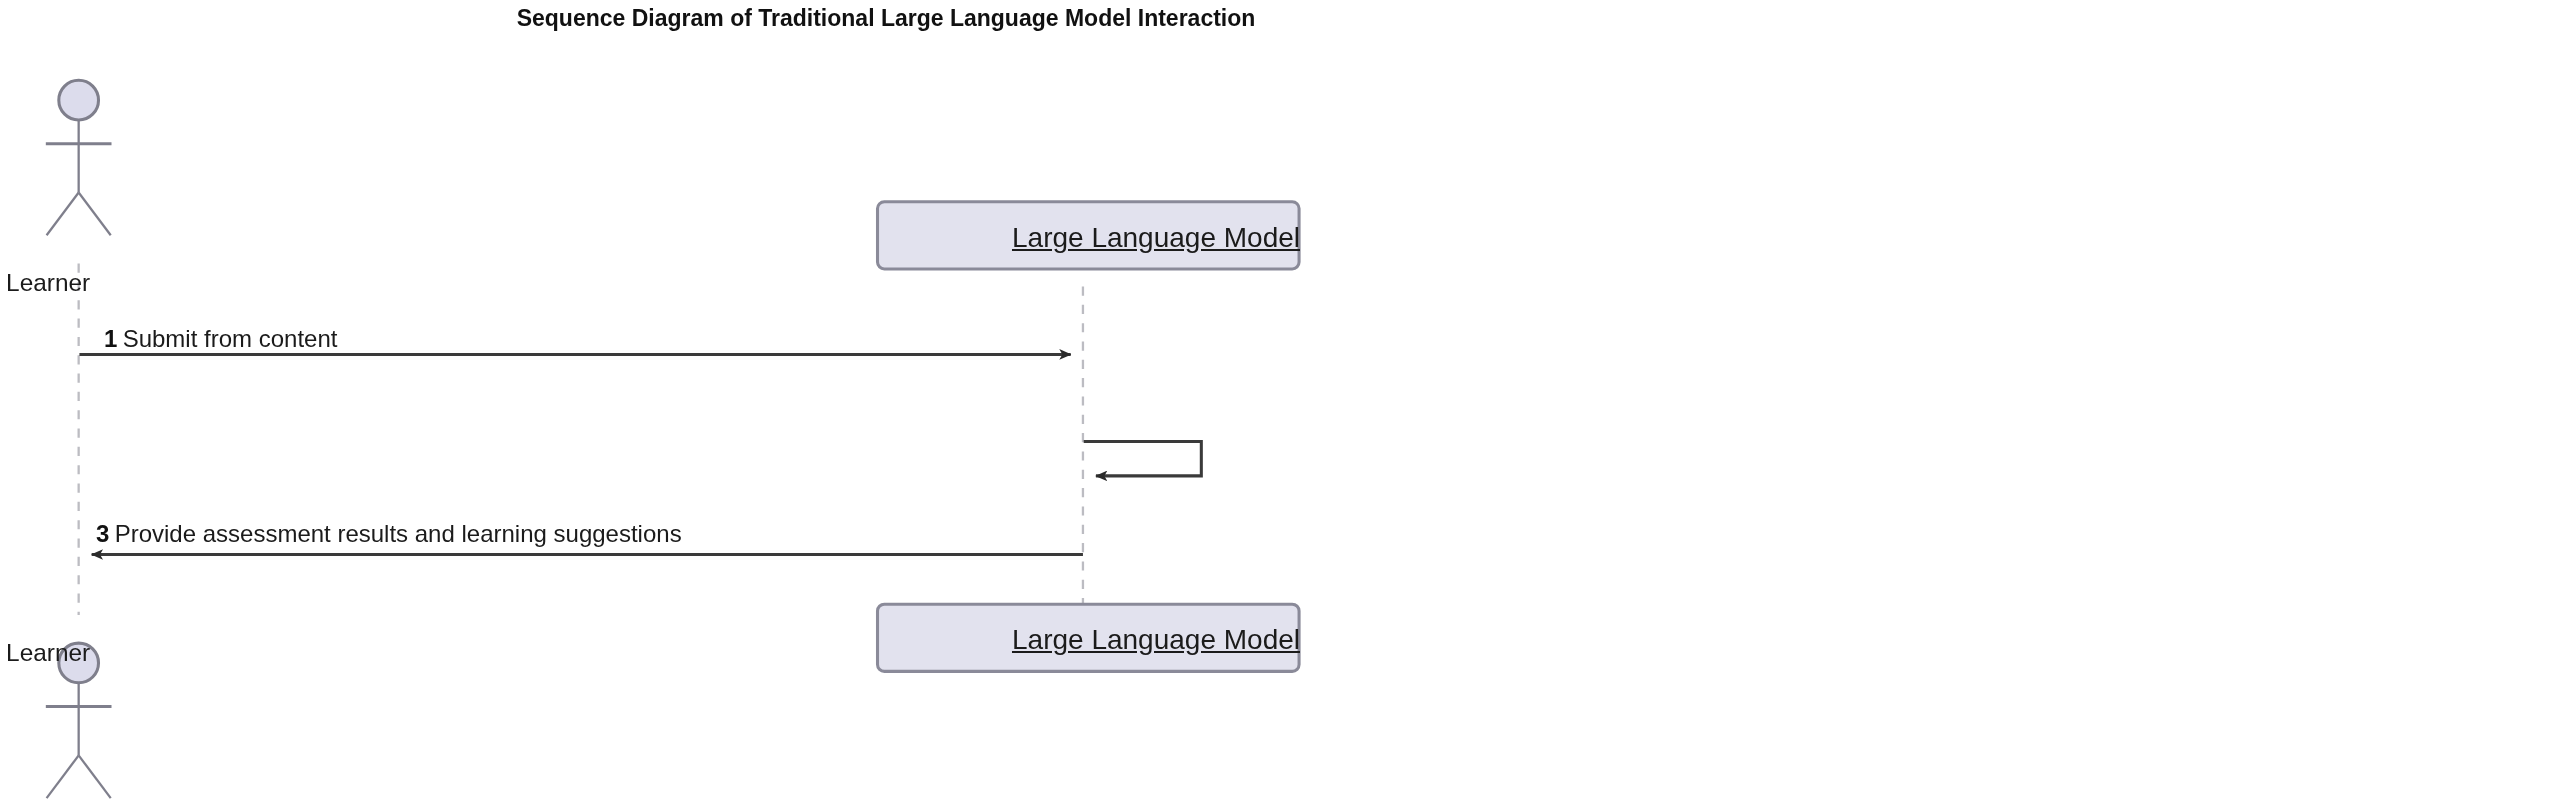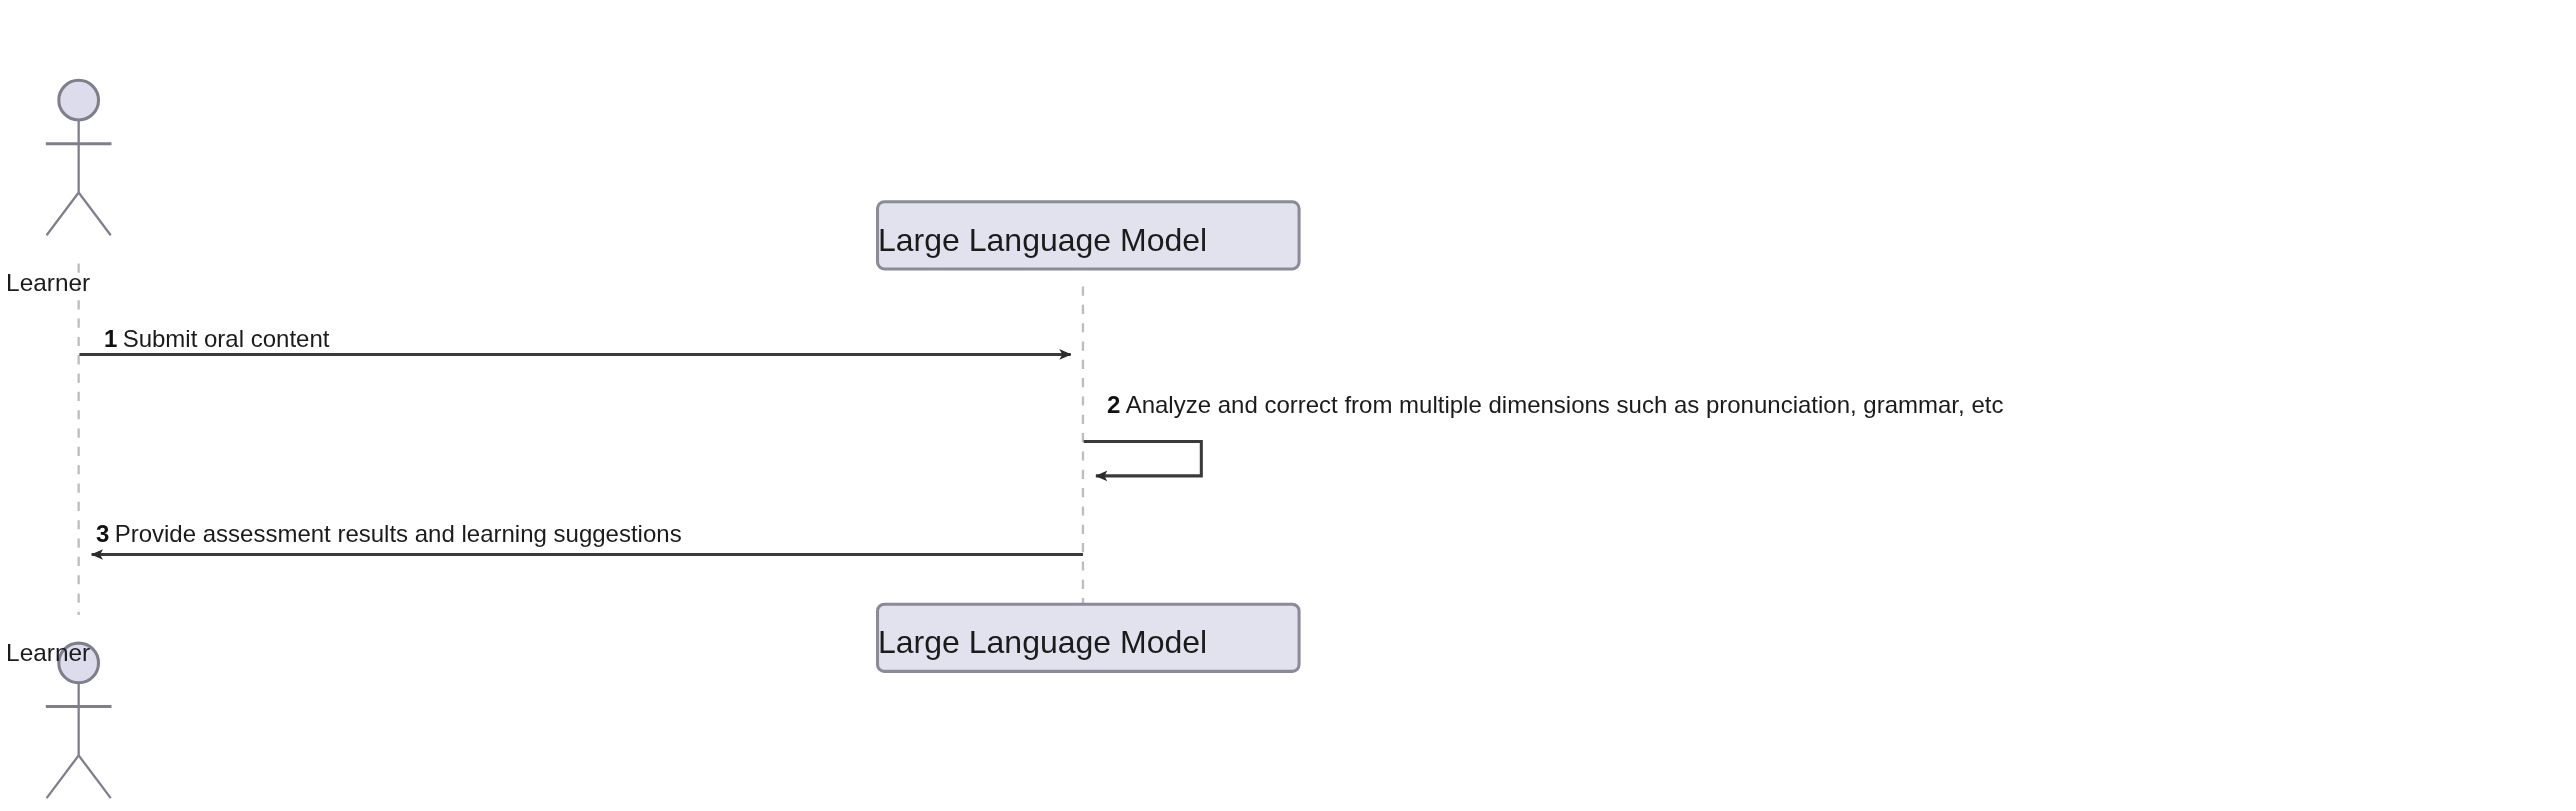--- a/index.html
+++ b/index.html
@@ -51,32 +51,34 @@
   .actor-label {
     position: absolute;
     font-size: 24.4px;
     color: #1b1b1b;
     white-space: nowrap;
     line-height: 1;
     margin-top: 32px;
   }
   .box-label {
     position: absolute;
-    font-size: 32px;
+    font-size: 28px;
     color: #1b1b1b;
     white-space: nowrap;
     line-height: 1;
-    text-align: left;
+    text-align: right;
+    text-decoration: underline;
   }
 </style>
 </head>
 <body>
 
 <div id="canvas">
 
+  <div id="diagram-title">Sequence Diagram of Traditional Large Language Model Interaction</div>
 
   <svg class="svg-layer" viewBox="0 0 3373 1063" xmlns="http://www.w3.org/2000/svg">
 
     <defs>
       <marker id="arrow-right" markerWidth="16" markerHeight="14" refX="15" refY="7" orient="auto" markerUnits="userSpaceOnUse">
         <path d="M0,0 L16,7 L0,14 L4,7 Z" fill="#2b2b2b"></path>
       </marker>
       <marker id="arrow-left" markerWidth="16" markerHeight="14" refX="15" refY="7" orient="auto" markerUnits="userSpaceOnUse">
         <path d="M0,0 L16,7 L0,14 L4,7 Z" fill="#2b2b2b"></path>
       </marker>
@@ -130,25 +132,22 @@
 
   <div class="actor-label" style="left:6.1px; top:239px;">Learner</div>
 
   <div class="actor-label" style="left:6.1px; top:609px;">Learner</div>
 
   <div class="box-label" style="left:878px; top:224px; width:422px;">Large Language Model</div>
 
   <div class="box-label" style="left:878px; top:626px; width:422px;">Large Language Model</div>
 
   <div class="msg-label" style="left:104px; top:327px;">
-    <span class="msg-num">1</span><span>Submit oral content</span>
+    <span class="msg-num">1</span><span>Submit from content</span>
   </div>
 
-  <div class="msg-label" style="left:1107px; top:393px;">
-    <span class="msg-num">2</span><span>Analyze and correct from multiple dimensions such as pronunciation, grammar, etc</span>
-  </div>
 
   <div class="msg-label" style="left:96px; top:522px;">
     <span class="msg-num">3</span><span>Provide assessment results and learning suggestions</span>
   </div>
 
 </div>
 
 
 </body></html>

